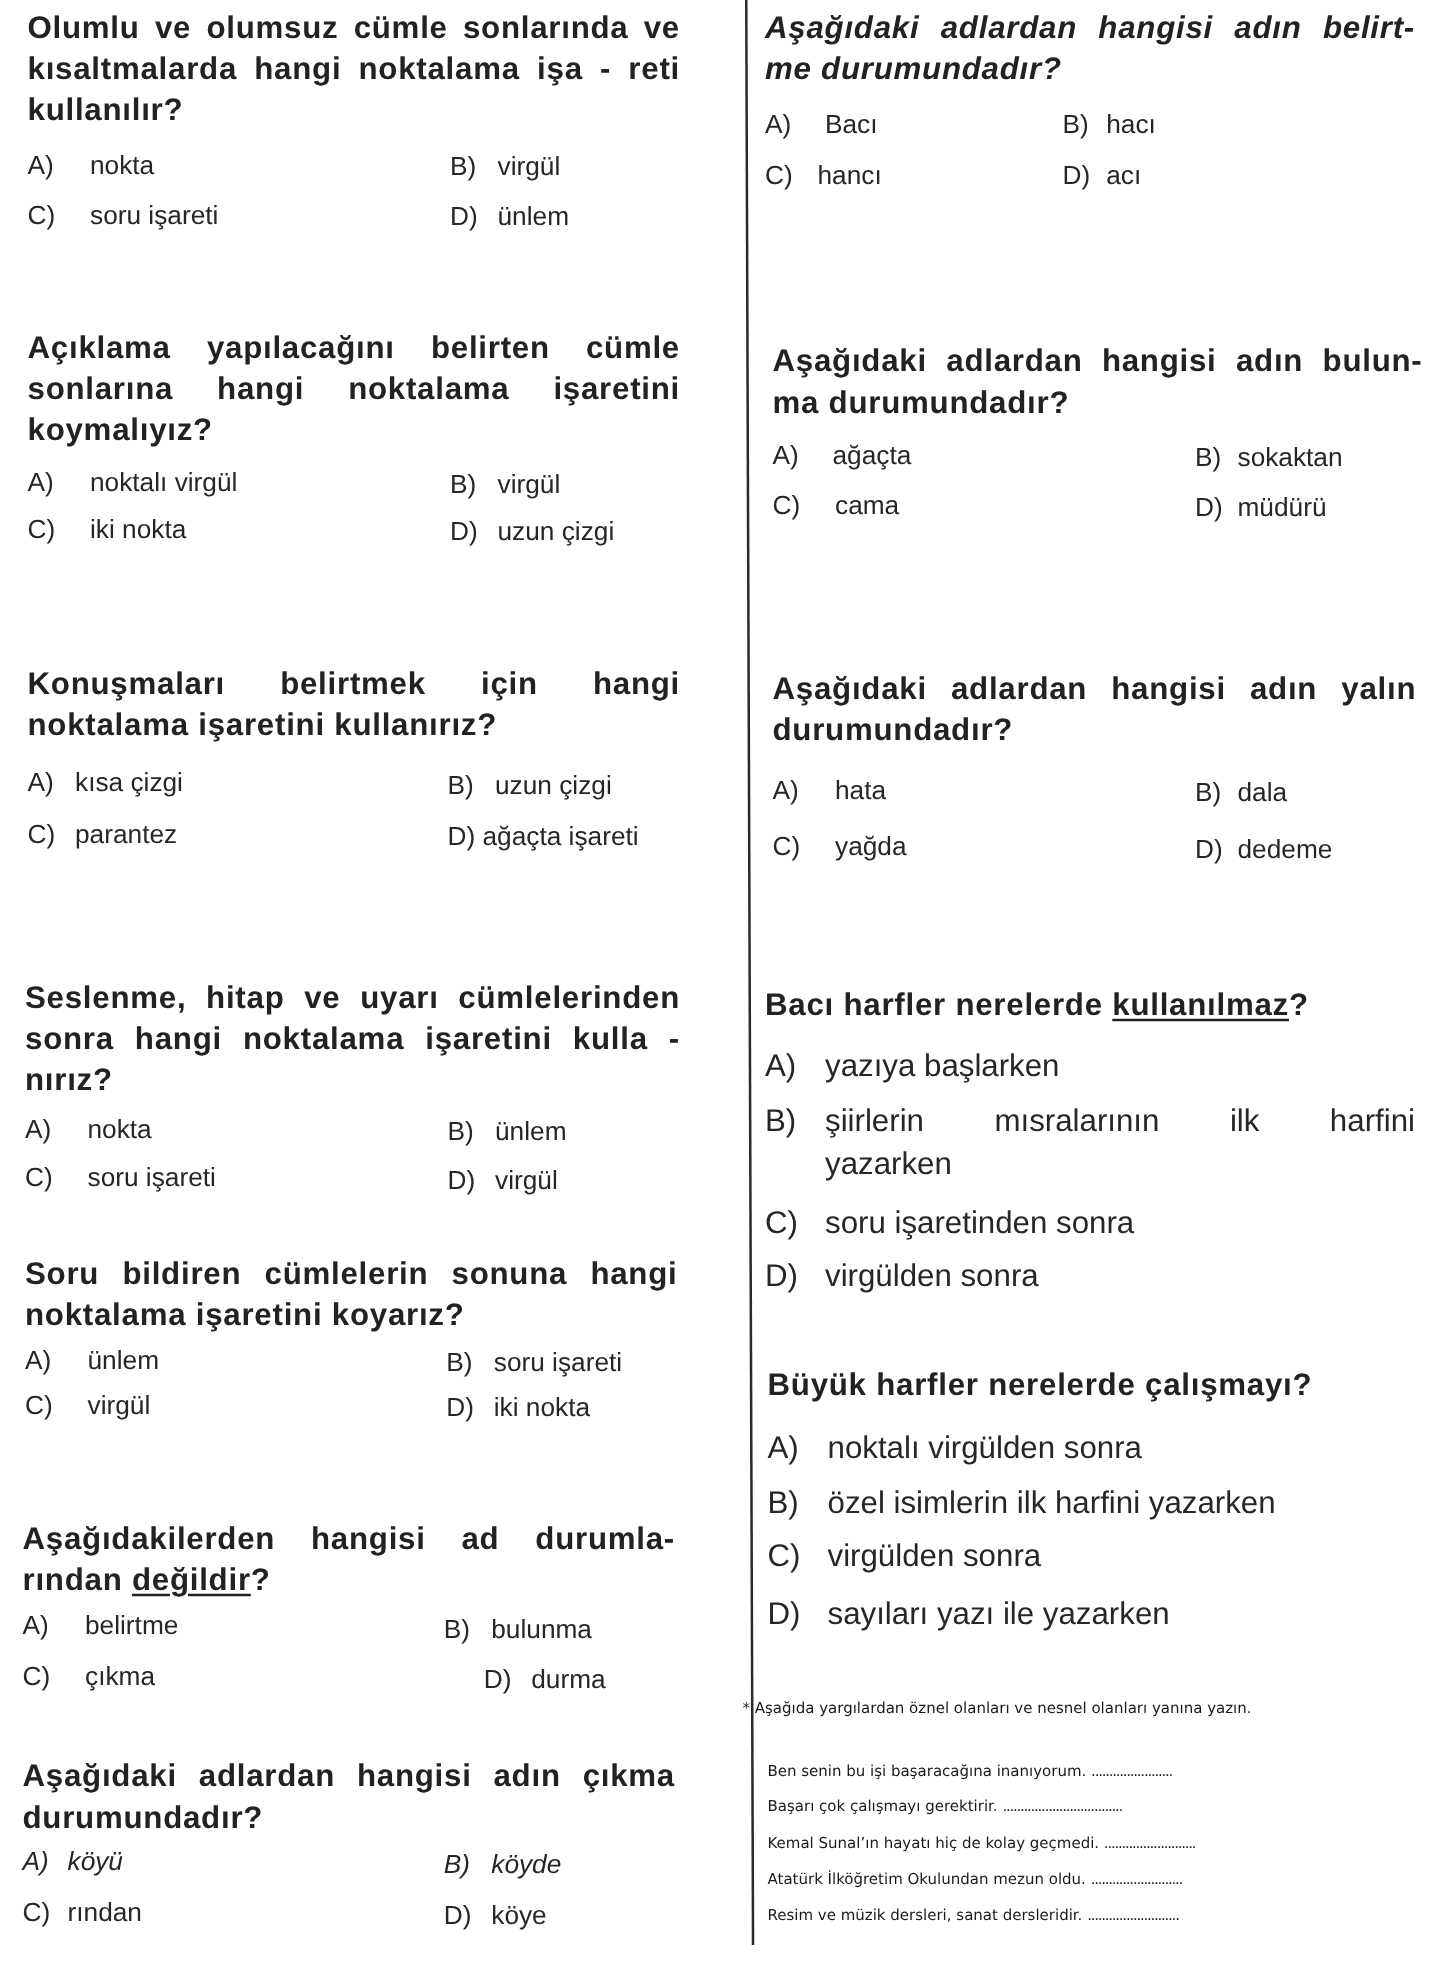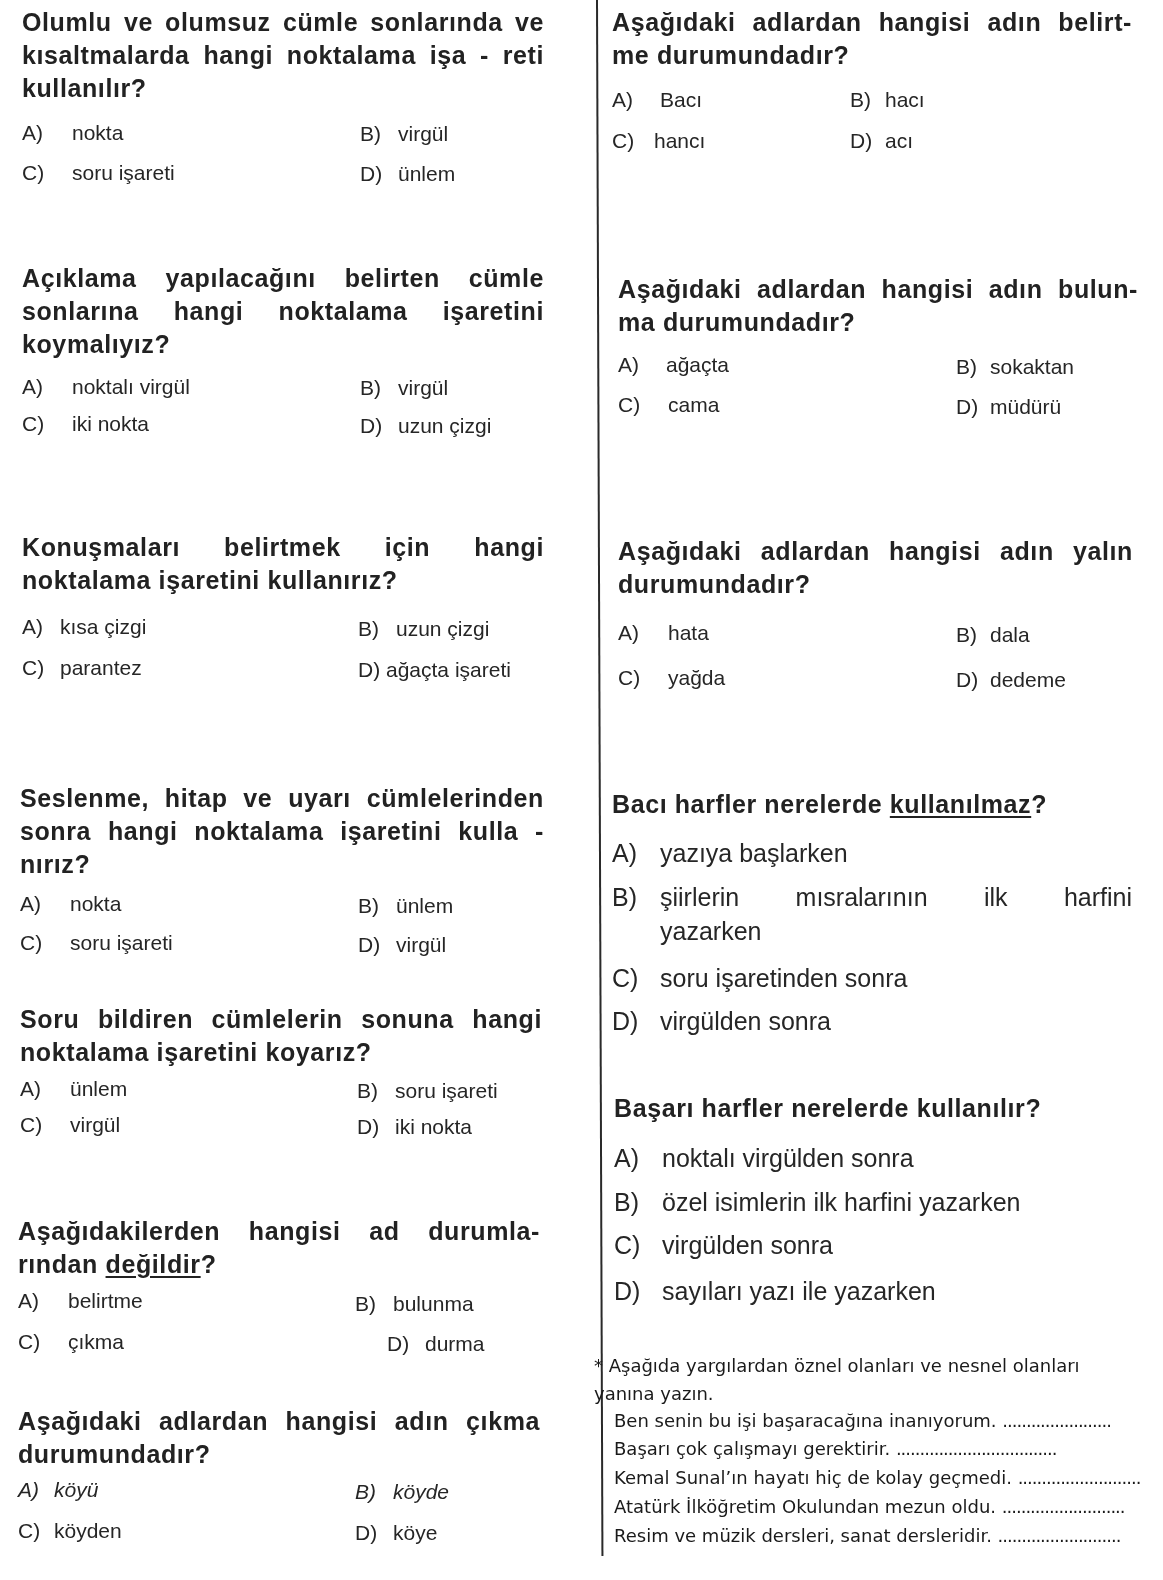--- a/index.html
+++ b/index.html
@@ -8,21 +8,21 @@
   .divider { position: absolute; left: 596px; top: 0; width: 2px; height: 1556px;
              background: #2a2a2a; transform: skewX(0.2deg); transform-origin: top left; }
   .q { position: absolute; }
   .stem { font-weight: bold; font-size: 25px; line-height: 33px; margin: 0;
           letter-spacing: 0.6px; text-align: justify; color: #222; }
   .stem u { text-decoration-thickness: 2px; text-underline-offset: 3px; }
   .opt { position: absolute; font-size: 21px; line-height: 30px; white-space: nowrap; color: #262626; }
   .opt .lt { display: inline-block; }
   .list-opt { position: absolute; font-size: 25px; line-height: 34px; color: #262626; }
   .list-opt .lt { display: inline-block; width: 48px; }
-  .hand { position: absolute; font-family: "DejaVu Sans", sans-serif; font-size: 18px;
+  .hand { position: absolute; font-family: "DejaVu Sans", sans-serif; font-size: 12px;
           color: #1a1a1a; white-space: nowrap; }
   .dots { letter-spacing: -1px; }
 </style>
 </head>
 <body>
 
 <div class="divider"></div>
 
 <div class="q" style="left:22px; top:6px; width:522px;">
   <p class="stem">Olumlu ve olumsuz cümle sonlarında ve kısaltmalarda hangi noktalama işa - reti kullanılır?</p>
@@ -70,24 +70,24 @@
 <div class="opt" style="left:18px; top:1286px;"><span class="lt" style="width:50px">A)</span><span>belirtme</span></div>
 <div class="opt" style="left:355px; top:1289px;"><span class="lt" style="width:38px">B)</span><span>bulunma</span></div>
 <div class="opt" style="left:18px; top:1327px;"><span class="lt" style="width:50px">C)</span><span>çıkma</span></div>
 <div class="opt" style="left:355px; top:1329px;margin-left:32px;"><span class="lt" style="width:38px">D)</span><span>durma</span></div>
 
 <div class="q" style="left:18px; top:1405px; width:522px;">
   <p class="stem">Aşağıdaki adlardan hangisi adın çıkma durumundadır?</p>
 </div>
 <div class="opt" style="left:18px; top:1475px;font-style:italic;"><span class="lt" style="width:36px">A)</span><span>köyü</span></div>
 <div class="opt" style="left:355px; top:1477px;font-style:italic;"><span class="lt" style="width:38px">B)</span><span>köyde</span></div>
-<div class="opt" style="left:18px; top:1516px;"><span class="lt" style="width:36px">C)</span><span>köyden</span></div>
+<div class="opt" style="left:18px; top:1516px;"><span class="lt" style="width:36px">C)</span><span>rından</span></div>
 <div class="opt" style="left:355px; top:1518px;"><span class="lt" style="width:38px">D)</span><span>köye</span></div>
 
-<div class="q" style="left:612px; top:6px; width:520px;">
+<div class="q" style="left:612px; top:6px; width:520px;font-style:italic;">
   <p class="stem">Aşağıdaki adlardan hangisi adın belirt- me durumundadır?</p>
 </div>
 <div class="opt" style="left:612px; top:85px;"><span class="lt" style="width:48px">A)</span><span>Bacı</span></div>
 <div class="opt" style="left:850px; top:85px;"><span class="lt" style="width:35px">B)</span><span>hacı</span></div>
 <div class="opt" style="left:612px; top:126px;"><span class="lt" style="width:42px">C)</span><span>hancı</span></div>
 <div class="opt" style="left:850px; top:126px;"><span class="lt" style="width:35px">D)</span><span>acı</span></div>
 
 <div class="q" style="left:618px; top:273px; width:520px;">
   <p class="stem">Aşağıdaki adlardan hangisi adın bulun- ma durumundadır?</p>
 </div>
@@ -109,21 +109,21 @@
 </div>
 <div class="list-opt" style="left:612px; top:836px; width:520px;"><span class="lt">A)</span><span>yazıya başlarken</span></div>
 <div class="list-opt" style="left:612px; top:880px; width:520px; display:flex;">
     <span class="lt" style="flex:none;">B)</span>
     <span style="display:block; text-align:justify; text-align-last:left; word-spacing:38px;">şiirlerin mısralarının ilk harfini yazarken</span>
   </div>
 <div class="list-opt" style="left:612px; top:961px; width:520px;"><span class="lt">C)</span><span>soru işaretinden sonra</span></div>
 <div class="list-opt" style="left:612px; top:1004px; width:520px;"><span class="lt">D)</span><span>virgülden sonra</span></div>
 
 <div class="q" style="left:614px; top:1092px; width:520px;">
-  <p class="stem">Başarı harfler nerelerde kullanılır?</p>
+  <p class="stem">Büyük harfler nerelerde çalışmayı?</p>
 </div>
 <div class="list-opt" style="left:614px; top:1141px;"><span class="lt">A)</span><span>noktalı virgülden sonra</span></div>
 <div class="list-opt" style="left:614px; top:1185px;"><span class="lt">B)</span><span>özel isimlerin ilk harfini yazarken</span></div>
 <div class="list-opt" style="left:614px; top:1228px;"><span class="lt">C)</span><span>virgülden sonra</span></div>
 <div class="list-opt" style="left:614px; top:1274px;"><span class="lt">D)</span><span>sayıları yazı ile yazarken</span></div>
 
 <div class="hand" style="left:594px; top:1352px; width:540px; white-space:normal; line-height:28px;">* Aşağıda yargılardan öznel olanları ve nesnel olanları yanına yazın.</div>
 <div class="hand" style="left:614px; top:1410px;"><span>Ben senin bu işi başaracağına inanıyorum.</span> <span class="dots">.......................</span></div>
 <div class="hand" style="left:614px; top:1438px;"><span>Başarı çok çalışmayı gerektirir.</span> <span class="dots">..................................</span></div>
 <div class="hand" style="left:614px; top:1467px;"><span>Kemal Sunal’ın hayatı hiç  de kolay geçmedi.</span> <span class="dots">..........................</span></div>

